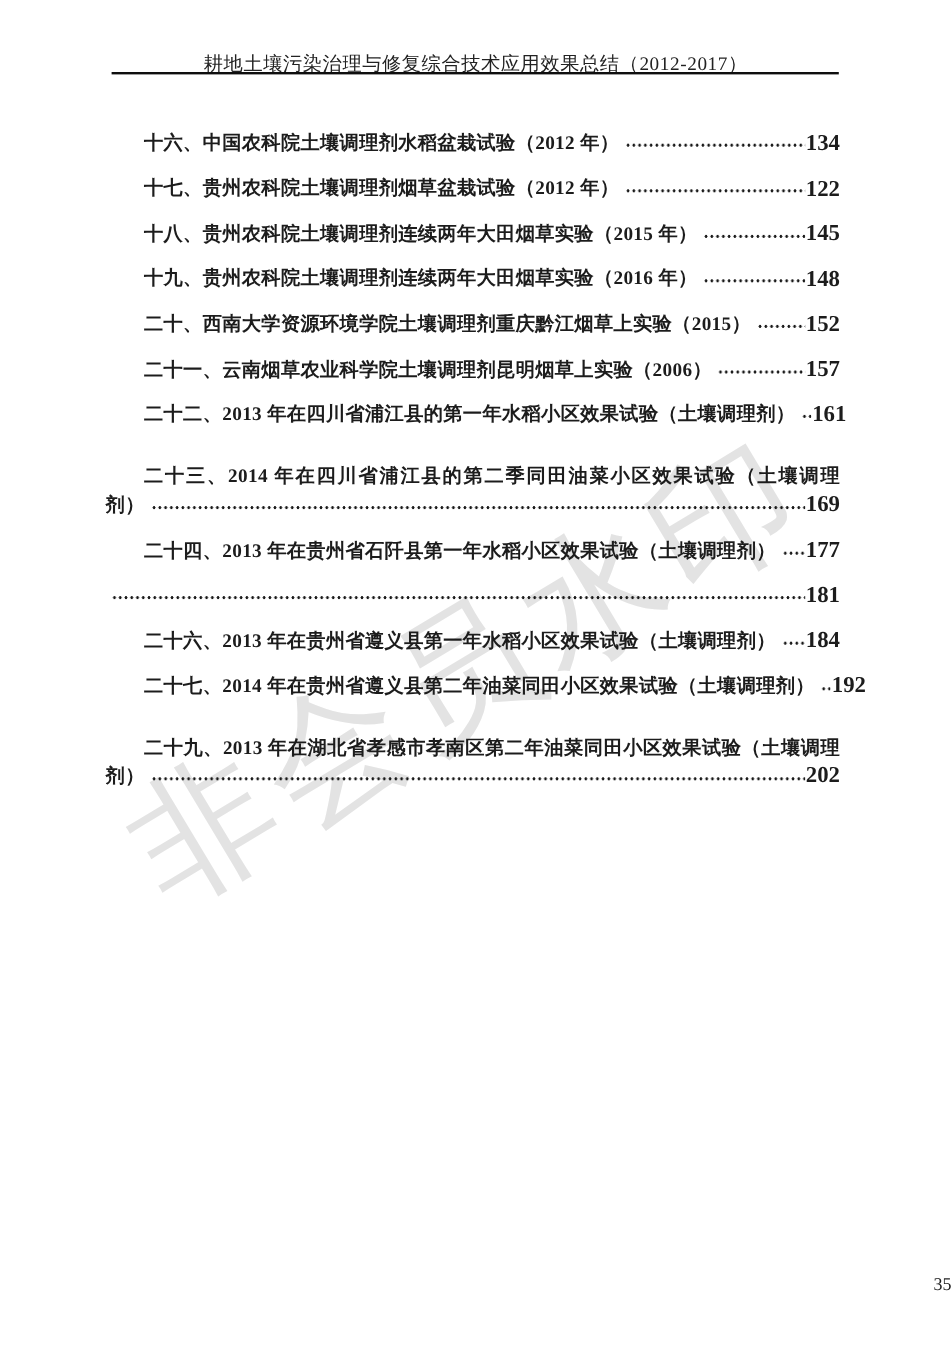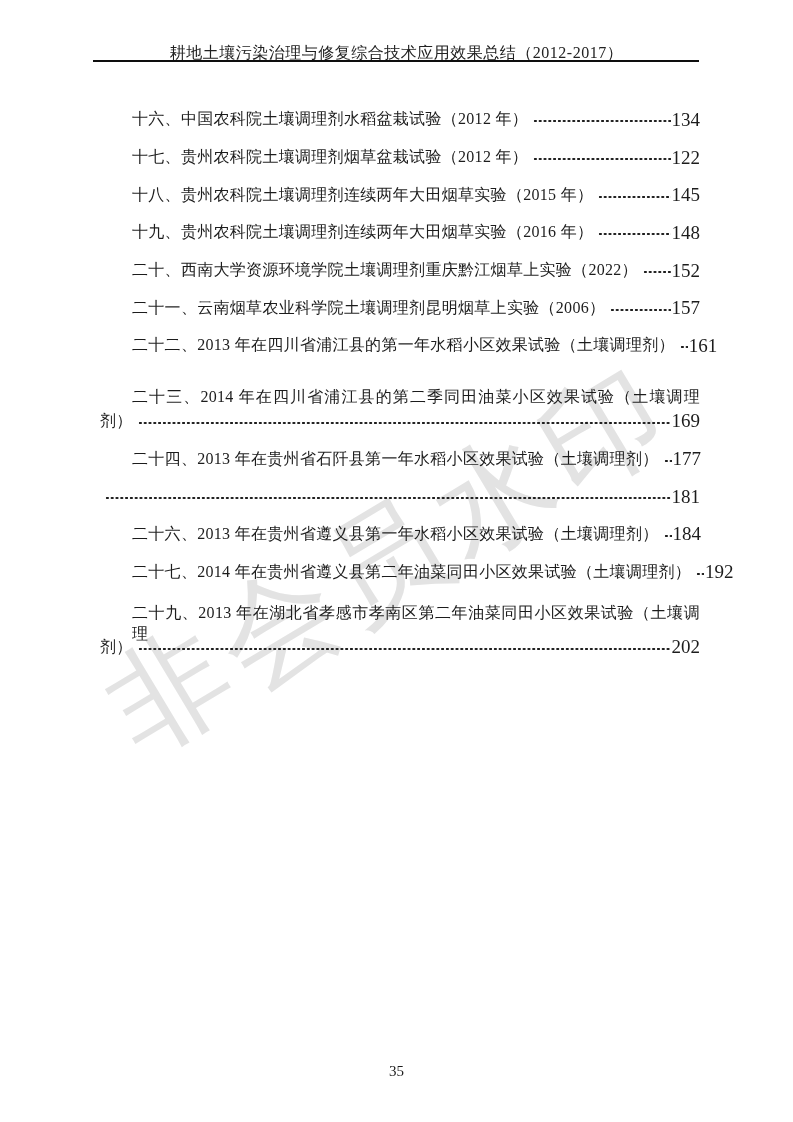--- a/index.html
+++ b/index.html
@@ -31,24 +31,25 @@
     letter-spacing:0.5px;
     color:#222;
     z-index:1;
   }
   .header-rule{
     position:absolute;top:60px;left:93px;right:94px;
     border-top:2px solid #0e0e0e;
     z-index:1;
   }
   .toc{
-    position:absolute;top:101px;left:100px;right:93px;
+    position:absolute;top:101px;left:88px;right:93px;
     z-index:1;
     font-size:16px;
     letter-spacing:0.3px;
+    font-weight:bold;
   }
   .toc-row{
     height:37.7px;
     display:flex;
     align-items:center;
   }
   .toc-text{white-space:nowrap;}
   .toc-row.first .toc-text{padding-left:32px;}
   .toc-leader{
     flex:1 1 auto;
@@ -75,21 +76,21 @@
     width:100%;
     box-sizing:border-box;
     padding-left:32px;
     text-align:justify;
     text-align-last:justify;
     white-space:normal;
     margin-top:28px;
   }
   .footer-pagenum{
     position:absolute;top:1063px;left:0;right:0;
-    text-align:center;
+    text-align:right;
     font-size:15px;
     color:#1c1c1c;
     z-index:1;
   }
 </style>
 </head>
 <body>
 
 <div class="page">
 
@@ -114,21 +115,21 @@
         <span class="toc-text">十八、贵州农科院土壤调理剂连续两年大田烟草实验（2015 年）</span>
         <span class="toc-leader"></span>
         <span class="toc-pg">145</span>
       </div>
       <div class="toc-row first">
         <span class="toc-text">十九、贵州农科院土壤调理剂连续两年大田烟草实验（2016 年）</span>
         <span class="toc-leader"></span>
         <span class="toc-pg">148</span>
       </div>
       <div class="toc-row first">
-        <span class="toc-text">二十、西南大学资源环境学院土壤调理剂重庆黔江烟草上实验（2022）</span>
+        <span class="toc-text">二十、西南大学资源环境学院土壤调理剂重庆黔江烟草上实验（2015）</span>
         <span class="toc-leader"></span>
         <span class="toc-pg">152</span>
       </div>
       <div class="toc-row first">
         <span class="toc-text">二十一、云南烟草农业科学院土壤调理剂昆明烟草上实验（2006）</span>
         <span class="toc-leader"></span>
         <span class="toc-pg">157</span>
       </div>
       <div class="toc-row first">
         <span class="toc-text">二十二、2013 年在四川省浦江县的第一年水稻小区效果试验（土壤调理剂）</span>

